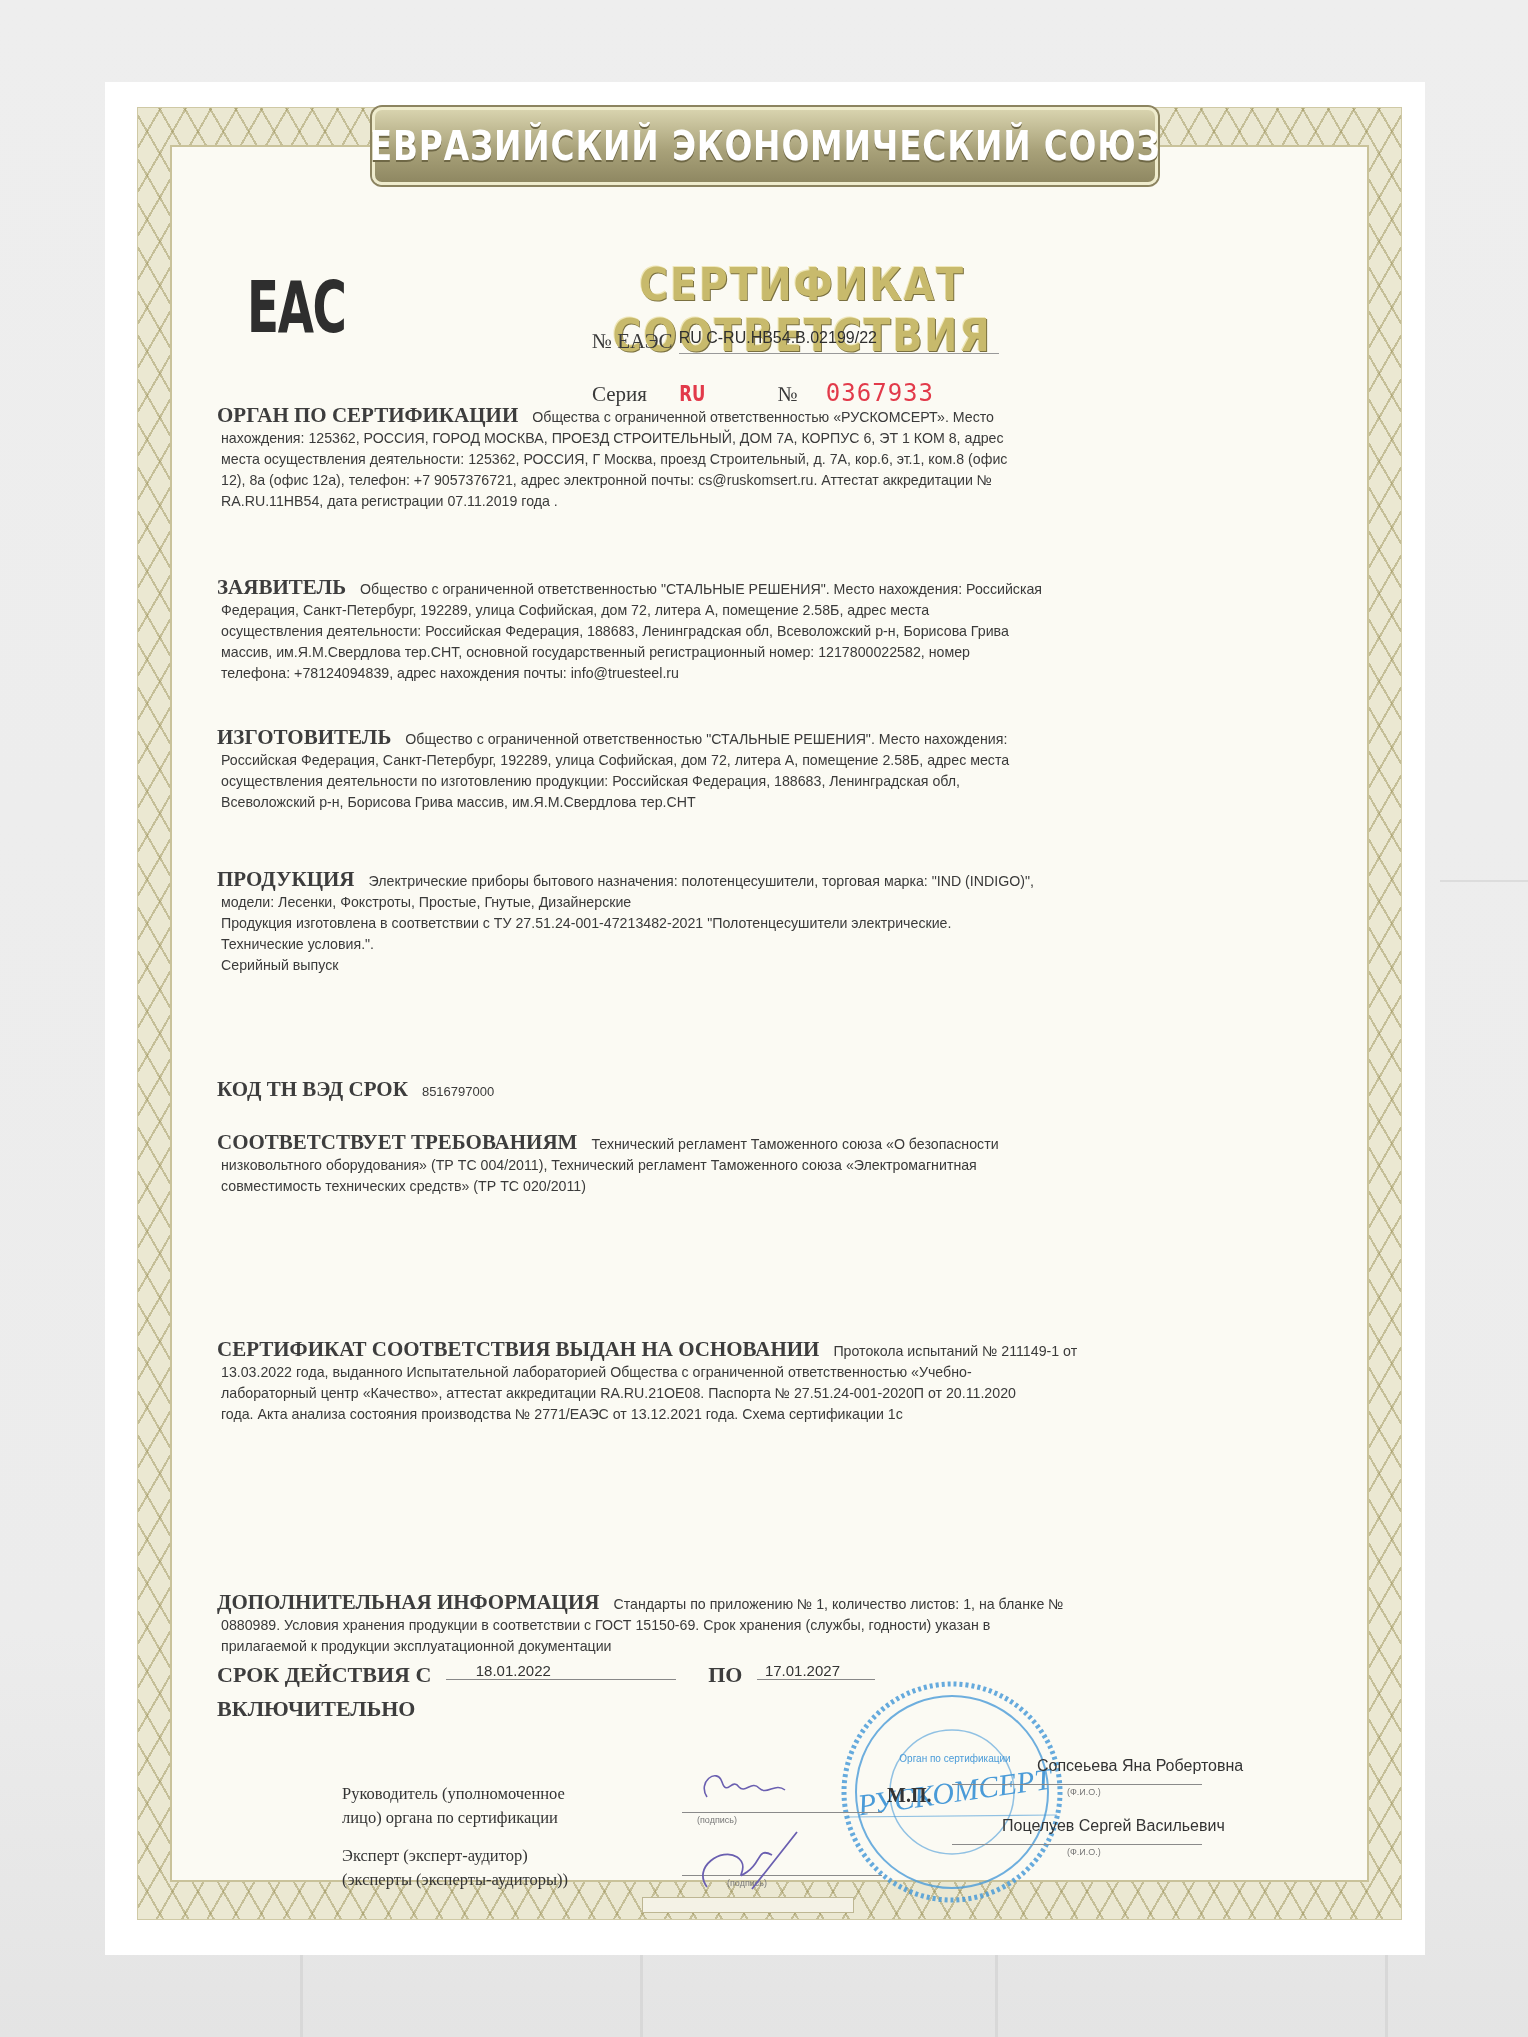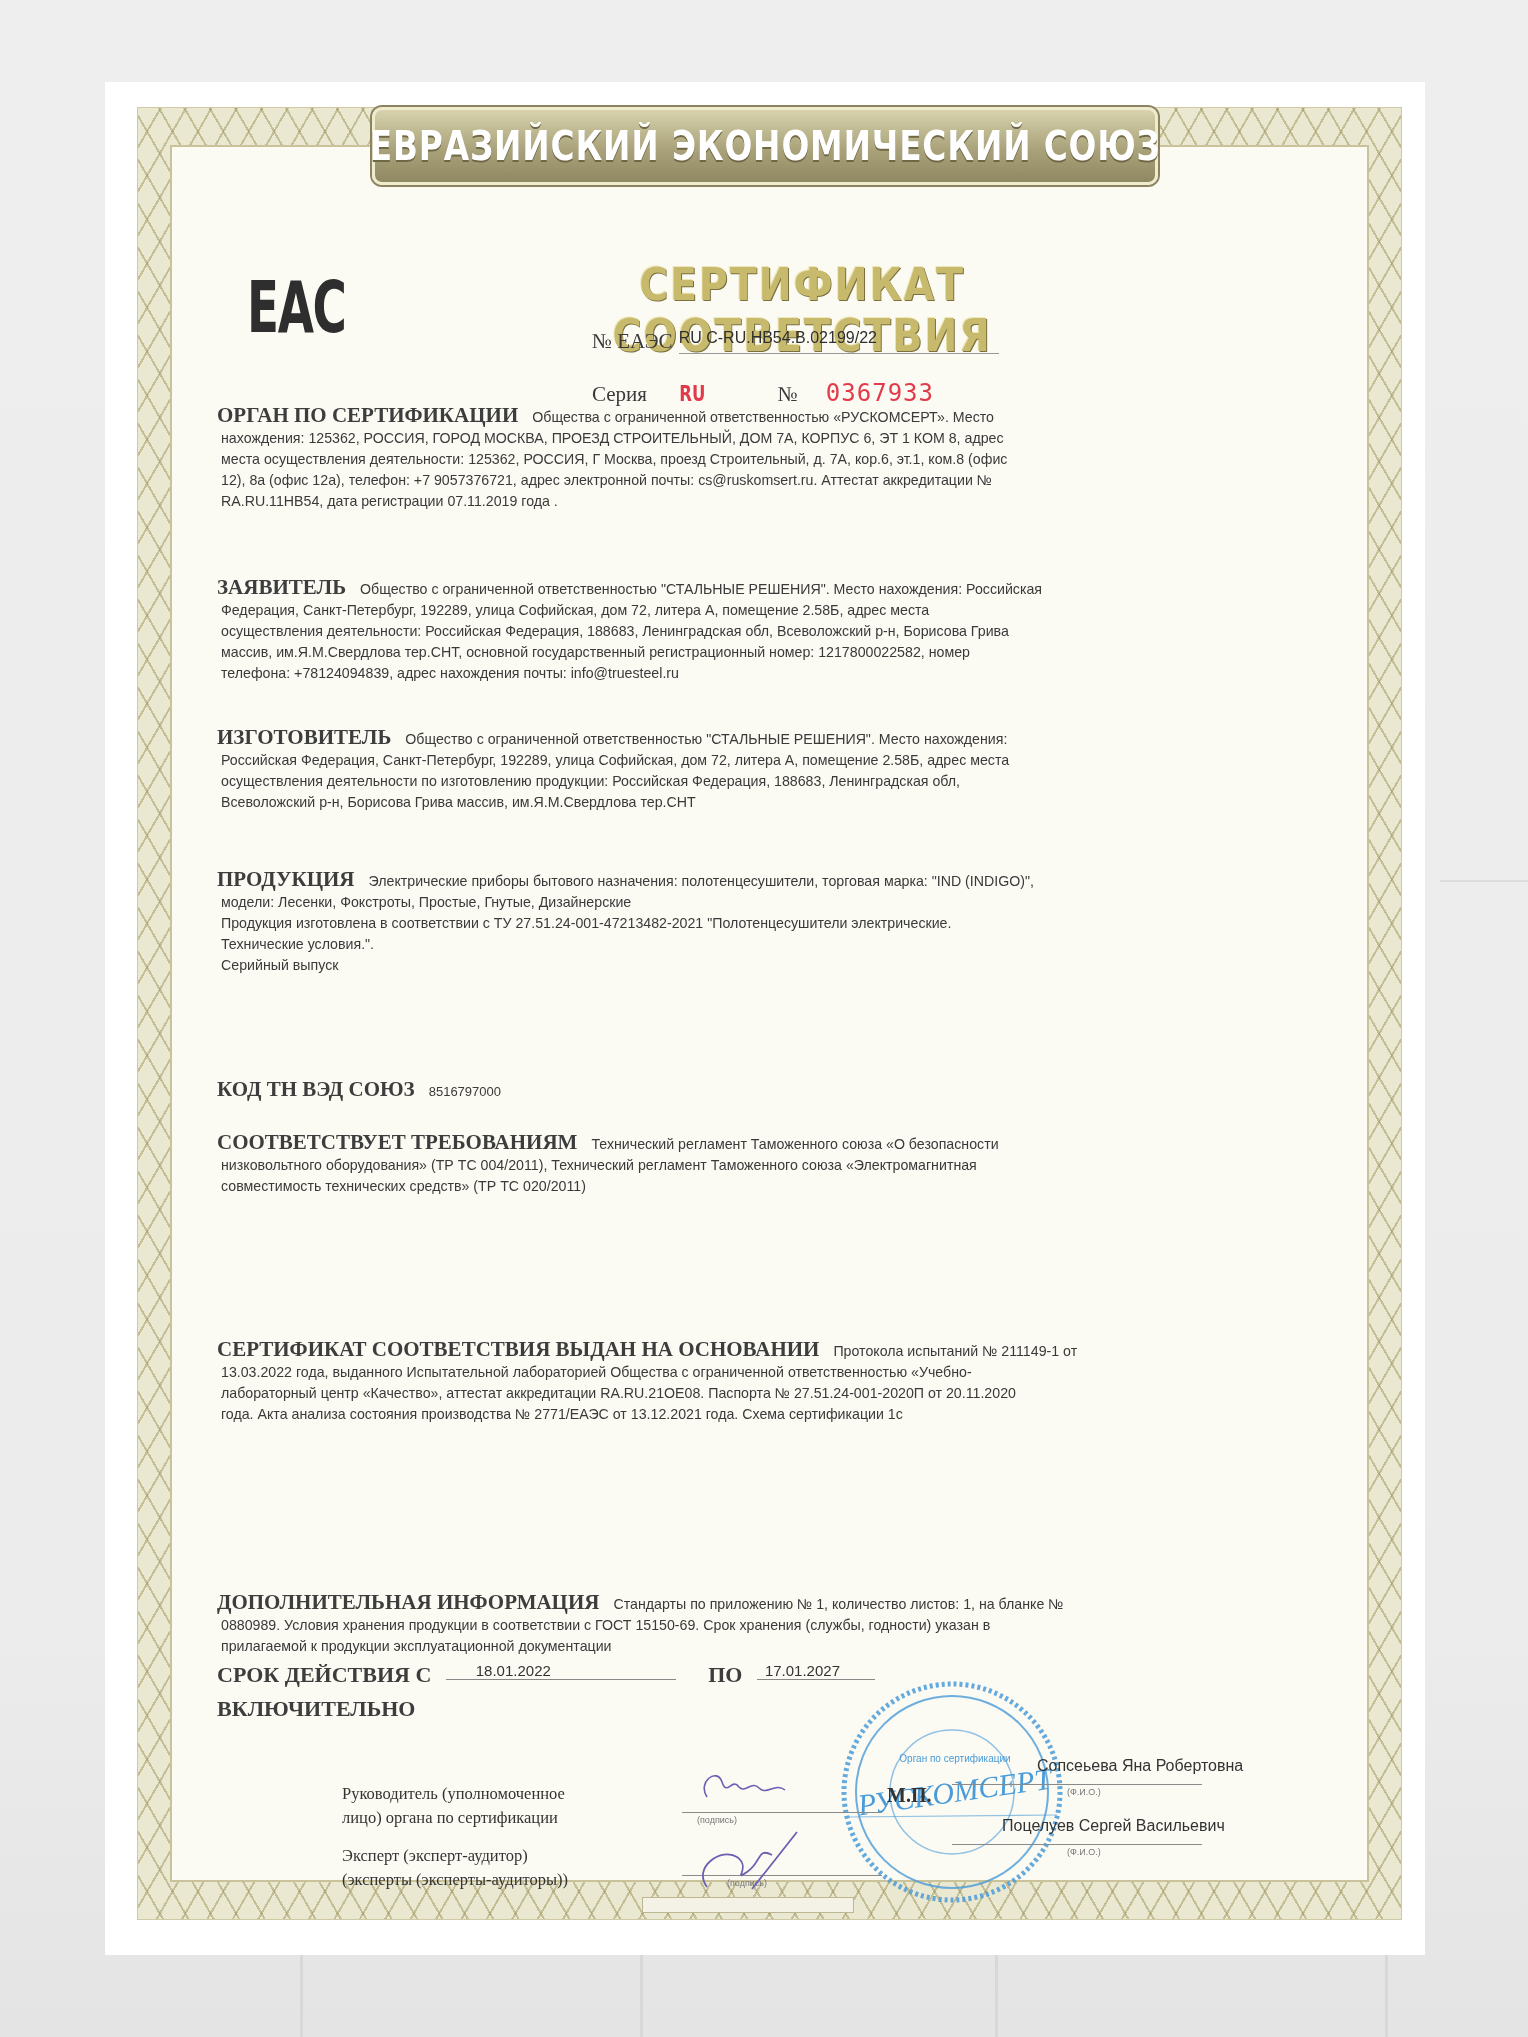--- a/index.html
+++ b/index.html
@@ -148,21 +148,21 @@
 
       <div class="section" style="top:722px">
         <span class="head">ПРОДУКЦИЯ</span><span>Электрические приборы бытового назначения: полотенцесушители,  торговая марка: "IND (INDIGO)",</span>
         <span class="line">модели: Лесенки, Фокстроты, Простые, Гнутые, Дизайнерские</span>
         <span class="line">Продукция изготовлена в соответствии с  ТУ 27.51.24-001-47213482-2021 "Полотенцесушители электрические.</span>
         <span class="line">Технические условия.".</span>
         <span class="line">Серийный выпуск</span>
       </div>
 
       <div class="section" style="top:932px">
-        <span class="head">КОД ТН ВЭД СОЮЗ</span><span style="font-size:13px">8516797000</span>
+        <span class="head">КОД ТН ВЭД СРОК</span><span style="font-size:13px">8516797000</span>
       </div>
 
       <div class="section" style="top:985px">
         <span class="head">СООТВЕТСТВУЕТ ТРЕБОВАНИЯМ</span><span>Технический регламент Таможенного союза «О безопасности</span>
         <span class="line">низковольтного оборудования» (ТР ТС 004/2011), Технический регламент Таможенного союза «Электромагнитная</span>
         <span class="line">совместимость технических средств» (ТР ТС 020/2011)</span>
       </div>
 
       <div class="section" style="top:1192px">
         <span class="head">СЕРТИФИКАТ СООТВЕТСТВИЯ  ВЫДАН НА ОСНОВАНИИ</span><span>Протокола испытаний № 211149-1 от</span>

